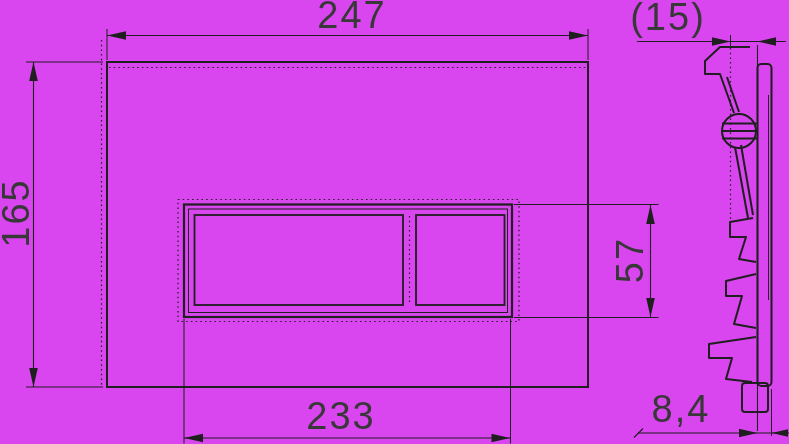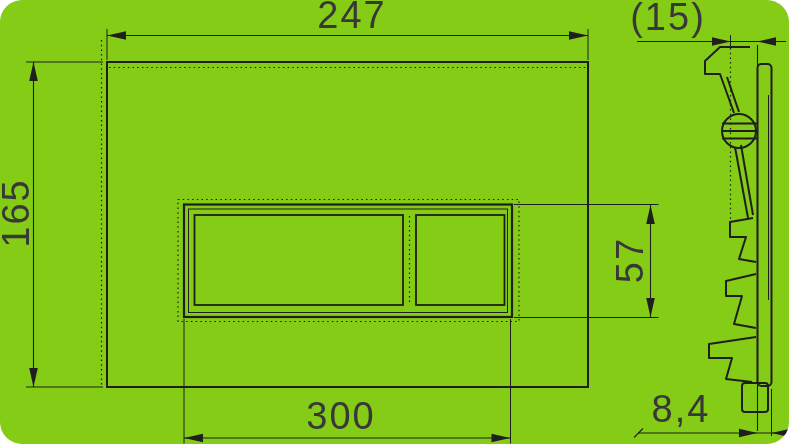--- a/index.html
+++ b/index.html
@@ -1,18 +1,18 @@
 <!DOCTYPE html>
 <html><head>
 <meta charset="utf-8">
 <style>
   html,body{margin:0;padding:0;background:#fff;}
   .stage{
-    position:relative;width:789px;height:444px;background:#84cc16;
-    overflow:hidden;font-family:"Liberation Sans",sans-serif;border-radius:22px;
+    position:relative;width:789px;height:444px;background:#d946ef;
+    overflow:hidden;font-family:"Liberation Sans",sans-serif;
   }
   .stage svg{position:absolute;left:0;top:0;}
   .ln{stroke:#1f1f1f;fill:none;stroke-linecap:butt;}
   .w2{stroke-width:2;}
   .w22{stroke-width:2.2;}
   .w18{stroke-width:1.8;}
   .thin{stroke-width:1.1;}
   .hair{stroke-width:1;}
   .dot{stroke-width:1.2;stroke-dasharray:1.5 3.2;}
   .arr{fill:#1f1f1f;stroke:none;}
@@ -118,20 +118,20 @@
       <polygon class="arr" points="757.5,433 739,428.7 739,437.3"></polygon>
       <polygon class="arr" points="771.5,433 788,429.2 788,436.8"></polygon>
       <line class="ln hair" x1="771.5" y1="389" x2="771.5" y2="436"></line>
     </g>
   </svg>
 
   <div class="dim-label" style="left:292px;top:-5px;">247</div>
 
   <div class="dim-label rot" style="left:-44px;top:193px;">165</div>
 
-  <div class="dim-label" style="left:281px;top:396px;">300</div>
+  <div class="dim-label" style="left:281px;top:396px;">233</div>
 
   <div class="dim-label rot" style="left:570px;top:240px;">57</div>
 
   <div class="dim-label" style="left:608px;top:-3px;">(15)</div>
 
   <div class="dim-label" style="left:621px;top:389px;">8,4</div>
 </div>
 
 </body></html>

